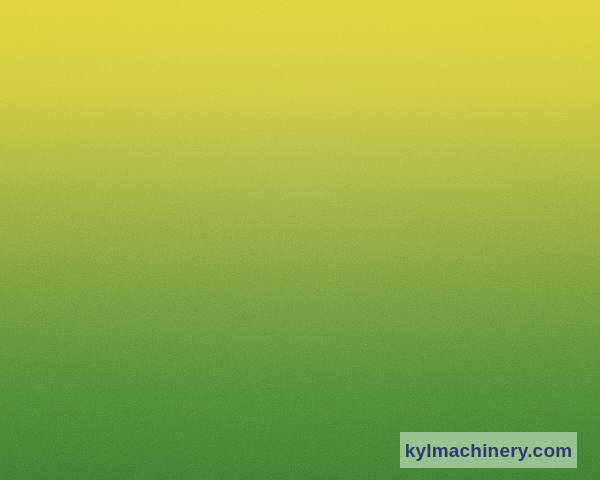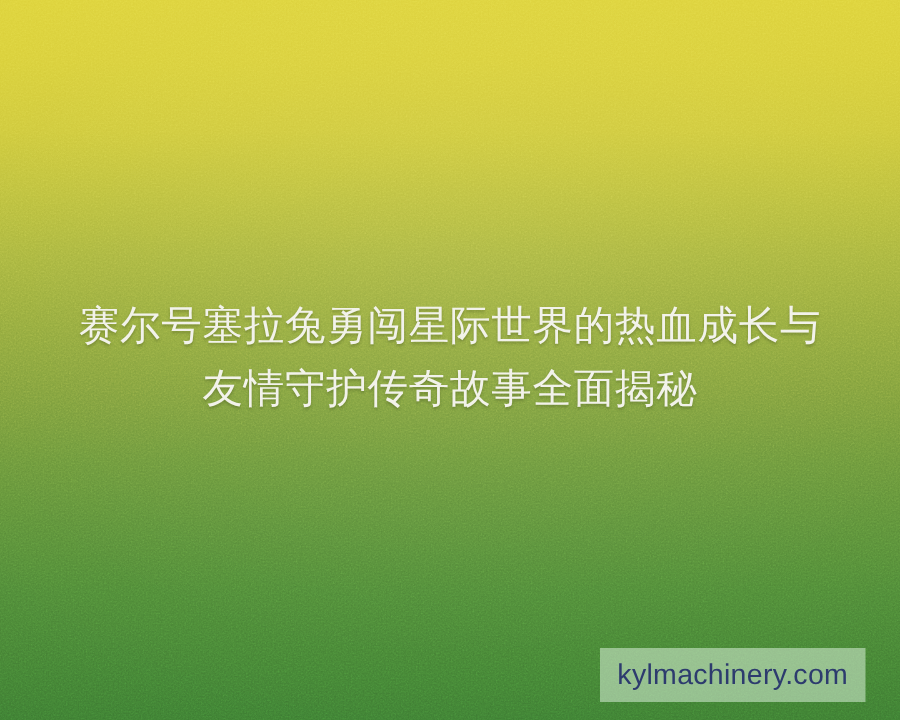--- a/index.html
+++ b/index.html
@@ -90,21 +90,21 @@
     background: rgba(214, 238, 214, 0.56);
     display: flex;
     align-items: center;
     justify-content: center;
   }
   #watermark-text {
     color: #2d3b6e;
     font-size: 19px;
     line-height: 19px;
     letter-spacing: 0.2px;
-    font-weight: 400;
+    font-weight: 700;
     white-space: nowrap;
   }
 </style>
 </head>
 <body>
 
 <div id="stage">
 
   <div id="bg-gradient"></div>
 
@@ -116,22 +116,18 @@
         <feComponentTransfer in="ng">
           <feFuncA type="linear" slope="0.85" intercept="0"></feFuncA>
         </feComponentTransfer>
       </filter>
       <rect width="600" height="480" filter="url(#grainFilter)"></rect>
     </svg>
   </div>
 
   <div id="bg-vignette"></div>
 
-  <div id="title-block">
-    <span class="title-line">赛尔号塞拉兔勇闯星际世界的热血成长与</span>
-    <span class="title-line">友情守护传奇故事全面揭秘</span>
-  </div>
 
   <div id="watermark-badge">
     <span id="watermark-text">kylmachinery.com</span>
   </div>
 
 </div>
 
 </body></html>

